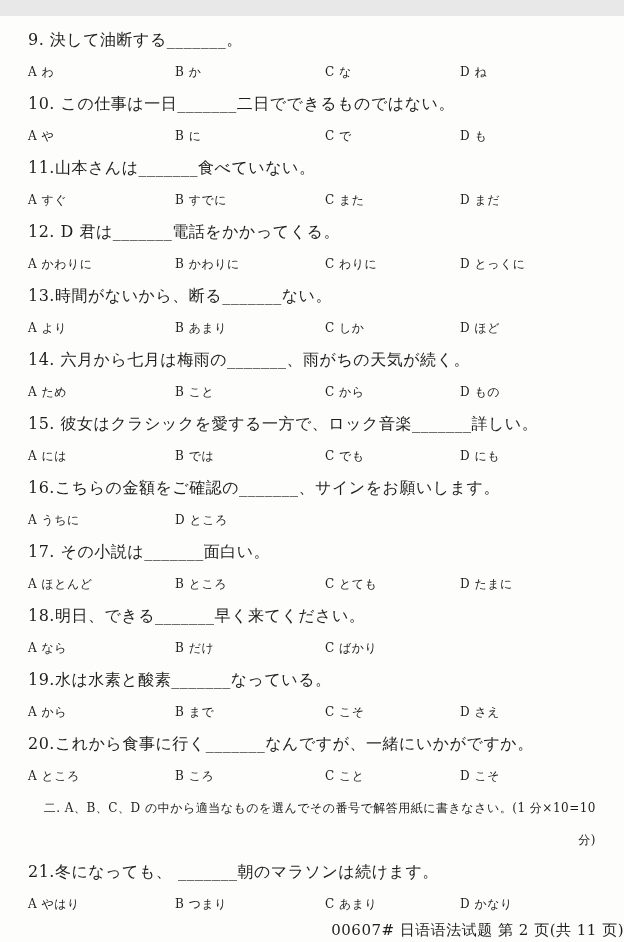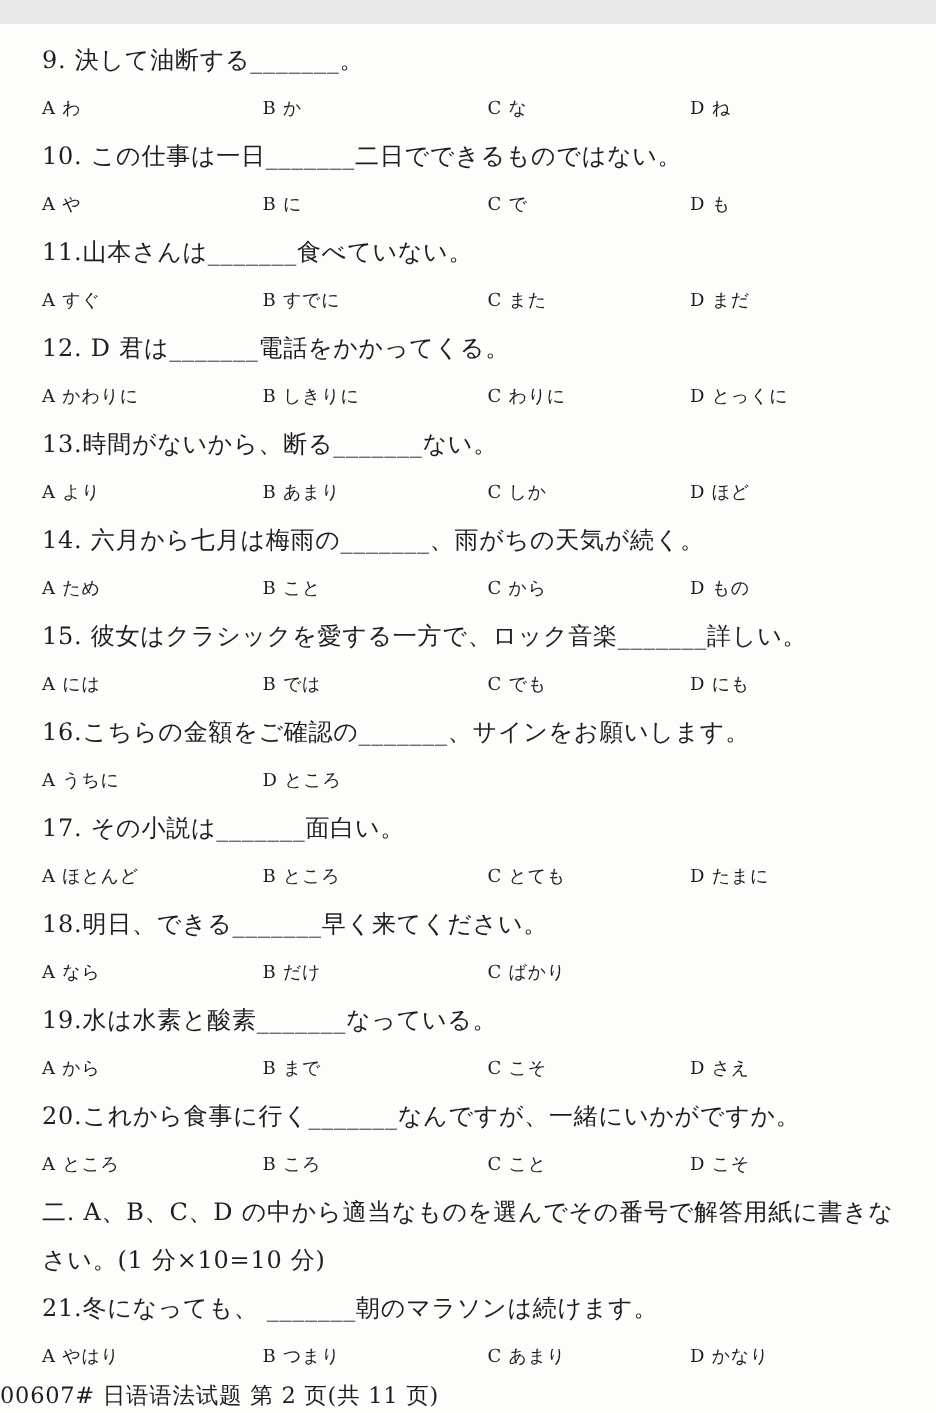--- a/index.html
+++ b/index.html
@@ -31,31 +31,32 @@
     line-height: 32px;
     font-size: 12px;
     display: grid;
     grid-template-columns: 147px 150px 135px auto;
     letter-spacing: 0.5px;
   }
   .opt {
     white-space: nowrap;
   }
   .section-header {
-    font-size: 16px;
+    font-size: 12px;
     line-height: 32px;
     min-height: 64px;
     letter-spacing: 0.5px;
+    text-align: right;
   }
   .footer {
     position: absolute;
     bottom: 18px;
     left: 0;
     right: 0;
-    text-align: left;
+    text-align: right;
     font-size: 15px;
     letter-spacing: 0.5px;
   }
 </style>
 </head>
 <body>
 
 <div class="page">
   <div id="content">
       <div class="q-line">9.  決して油断する_______。</div>
@@ -75,21 +76,21 @@
       <div class="q-line">11.山本さんは_______食べていない。</div>
       <div class="opt-line">
         <span class="opt">A  すぐ</span>
         <span class="opt">B すでに</span>
         <span class="opt">C また</span>
         <span class="opt">D まだ</span>
       </div>
       <div class="q-line">12.  D 君は_______電話をかかってくる。</div>
       <div class="opt-line">
         <span class="opt">A かわりに</span>
-        <span class="opt">B しきりに</span>
+        <span class="opt">B かわりに</span>
         <span class="opt">C わりに</span>
         <span class="opt">D とっくに</span>
       </div>
       <div class="q-line">13.時間がないから、断る_______ない。</div>
       <div class="opt-line">
         <span class="opt">A より</span>
         <span class="opt">B あまり</span>
         <span class="opt">C しか</span>
         <span class="opt">D ほど</span>
       </div>

